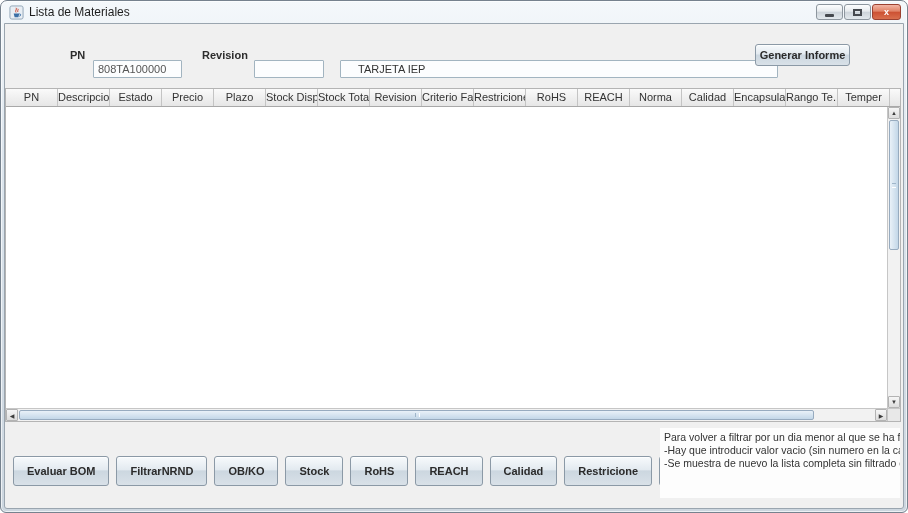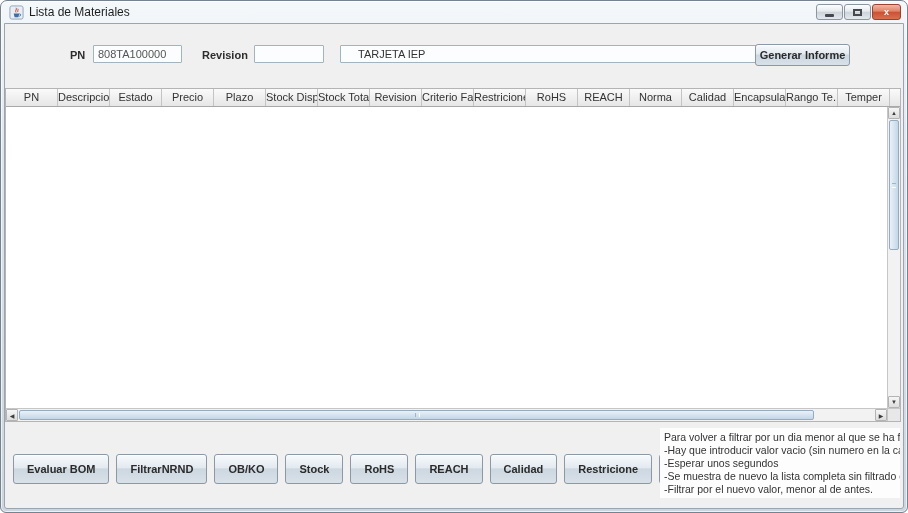--- a/index.html
+++ b/index.html
@@ -38,21 +38,21 @@
   
   .content {
     position:absolute; left:3px; right:3px; top:22px; bottom:3px;
     background:#f0f0f0; border:1px solid #9aa5af; border-radius:0 0 3px 3px;
   }
 
   
   .label { position:absolute; font-size:11px; font-weight:bold; color:#2d2d2d; }
   .tfield {
     position:absolute; height:18px; border:1px solid #a2b4c0; background:#fcfdfe;
-    font-family:"Liberation Sans", sans-serif; font-size:11px; color:#555; padding:0 4px; border-radius:1px;
+    font-family:"Liberation Sans", sans-serif; font-size:11px; color:#555; padding:0 4px; border-radius:1px;margin-top:15px;
   }
   .btn {
     border:1px solid #8b99a6; border-radius:3px; color:#2b2b2b;
     background:linear-gradient(180deg,#f7fafc 0%, #e3eaf0 45%, #ccd7e0 50%, #d9e1e8 100%);
     font-family:"Liberation Sans", sans-serif; font-size:11px; font-weight:bold;
     box-shadow:inset 0 1px 0 rgba(255,255,255,.8);
   }
   #generarBtn { position:absolute; left:750px; top:20px; width:95px; height:22px; }
 
   
@@ -212,19 +212,17 @@
           <button class="btn">Restricione</button>
           <button class="btn">No Utilizados</button>
         </span>
       <span class="plazo-label">Plazo</span>
       <input class="tfield" id="plazoInput" value="" style="">
     </div>
 
     <div class="helpbox">
         <div class="help-line">Para volver a filtrar por un dia menor al que se ha filtrado:</div>
         <div class="help-line">-Hay que introducir valor vacio (sin numero en la caja)</div>
-        <div class="help-line">-Esperar unos segundos</div>
         <div class="help-line">-Se muestra de nuevo la lista completa sin filtrado de dias</div>
-        <div class="help-line">-Filtrar por el nuevo valor, menor al de antes.</div>
       </div>
 
   </div>
 </div>
 
 </body></html>

